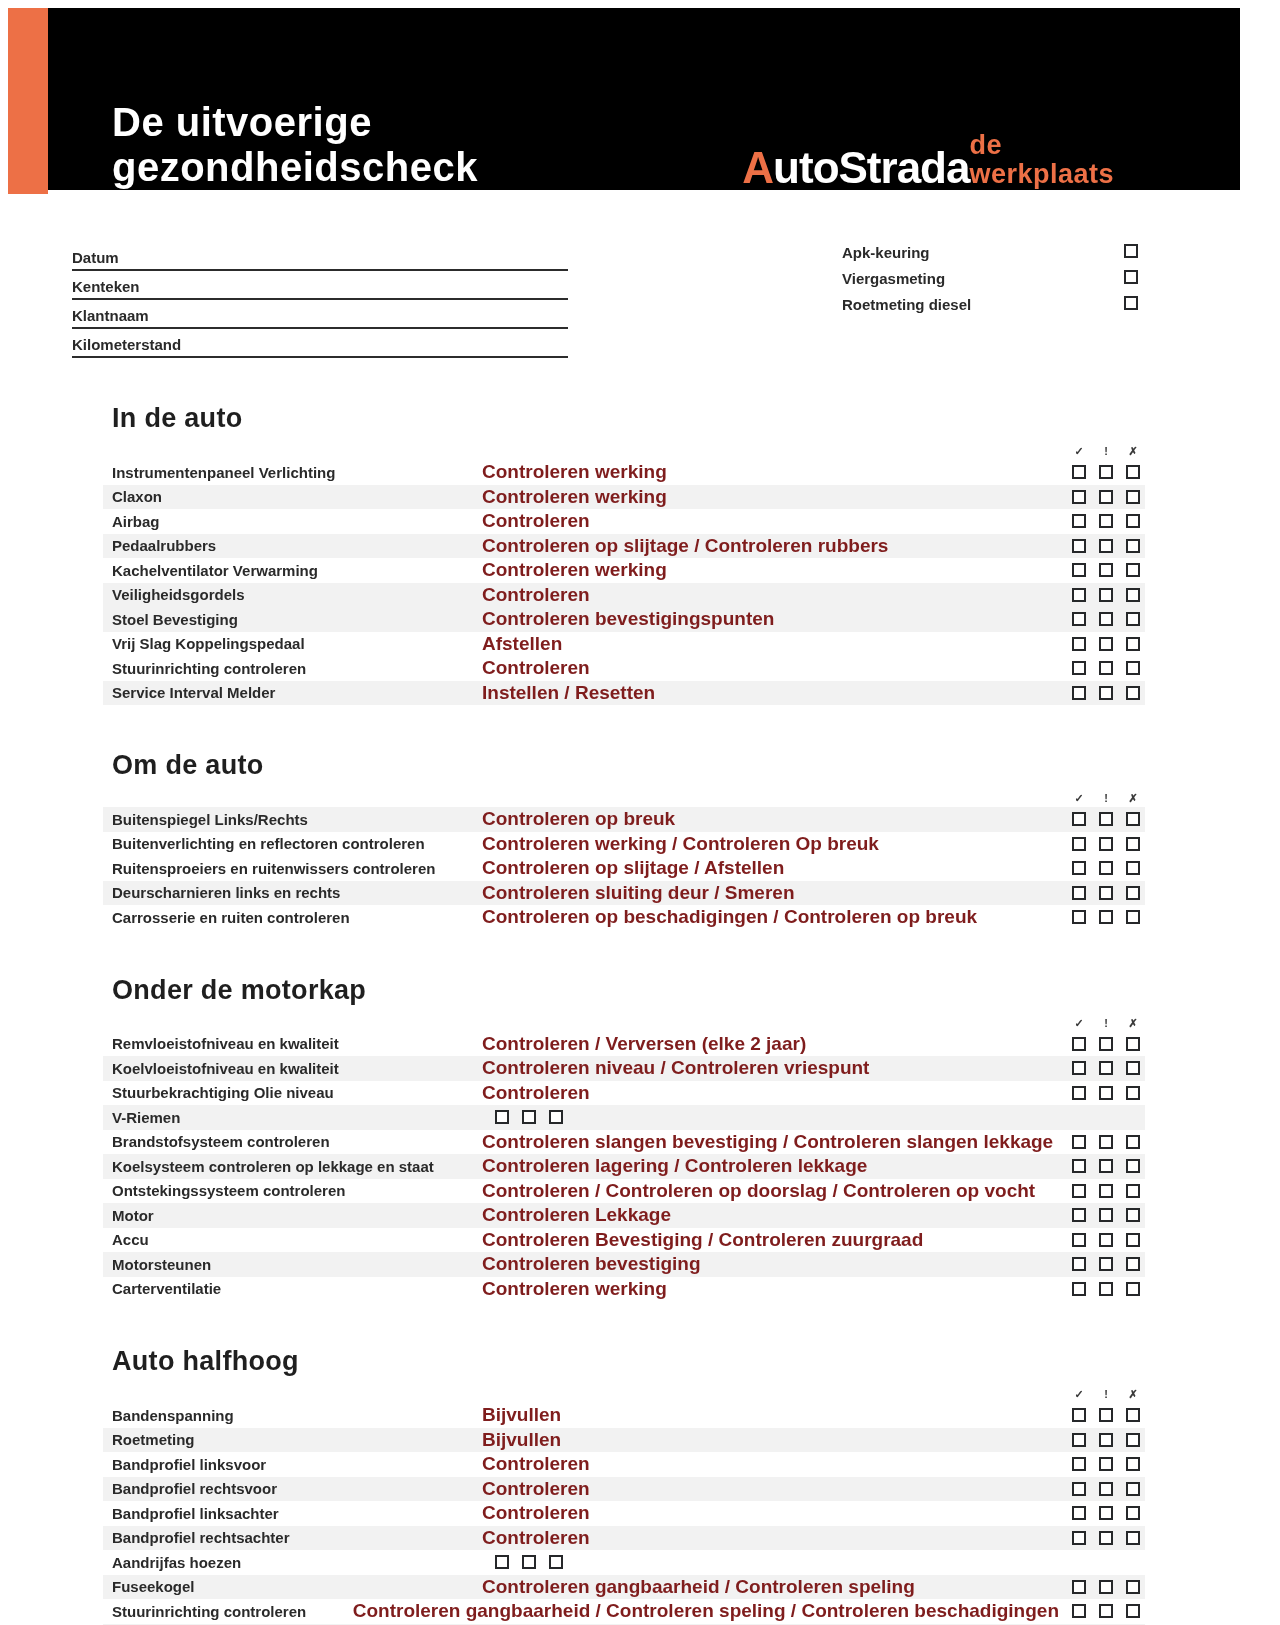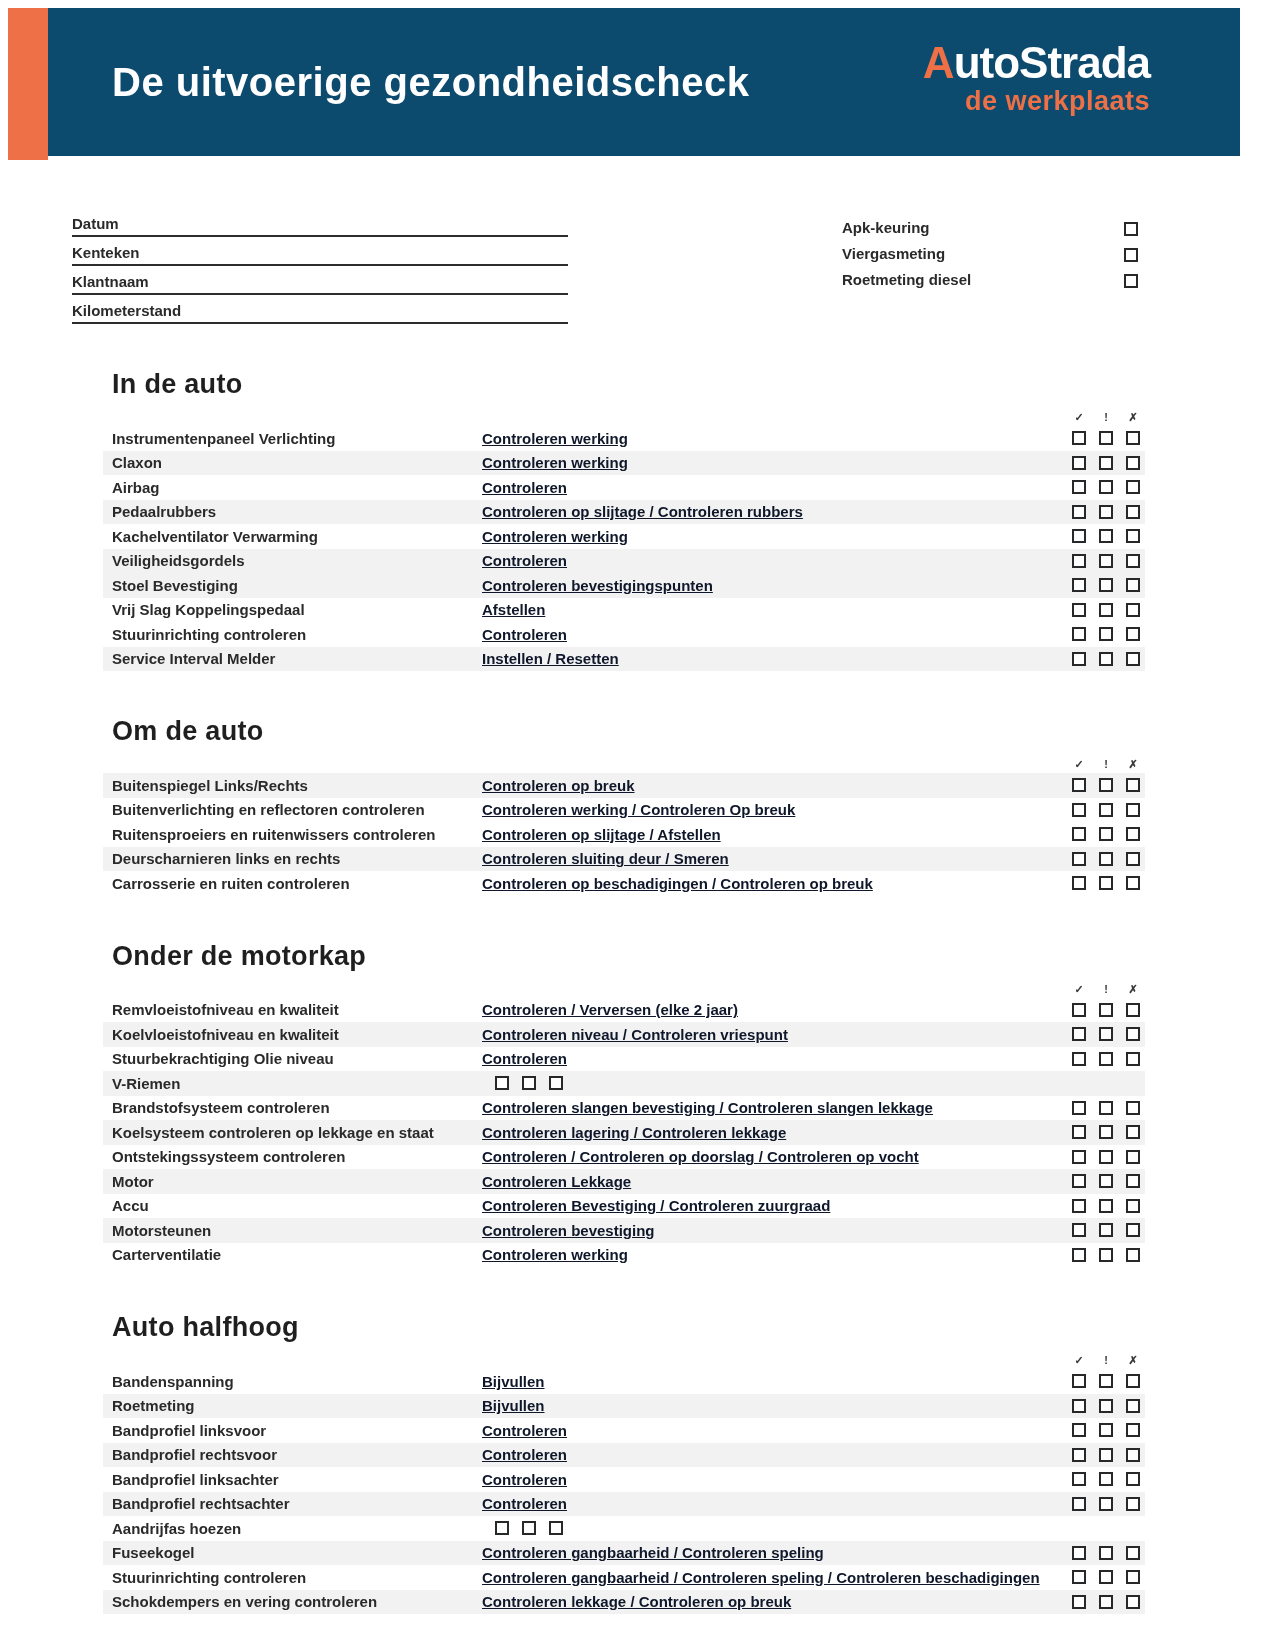--- a/index.html
+++ b/index.html
@@ -8,42 +8,42 @@
     width: 1280px; height: 1625px;
     font-family: "Liberation Sans", sans-serif;
     color: #232323;
     overflow: hidden;
   }
 
   
   .header {
     position: relative;
     margin: 8px 40px 0 8px;
-    height: 148px;
-    background: #0c4a6e;
-    display: flex;
-    align-items: center;
+    height: 182px;
+    background: #000000;
+    display: flex;
+    align-items: flex-end;
     justify-content: space-between;
     padding-left: 104px;
     padding-right: 90px;
   }
   .accent-bar {
     position: absolute;
     left: 0; top: 0;
     width: 40px;
     height: calc(100% + 4px);
     background: #ed7046;
   }
   .page-title {
     color: #ffffff;
     font-size: 40px;
     font-weight: 700;
     letter-spacing: 0.5px;
   }
-  .logo { display: flex; flex-direction: column; align-items: flex-end; margin-top: -6px; }
+  .logo { display: flex; flex-direction: row; align-items: flex-end; margin-top: -6px; }
   .logo-main { font-size: 44px; font-weight: 700; color: #ffffff; letter-spacing: -1px; line-height: 1; }
   .logo-a { color: #ed7046; }
   .logo-sub { font-size: 27px; font-weight: 700; color: #ed7046; line-height: 1.1; margin-top: 2px; letter-spacing: 0.5px; }
 
   
   .form-area {
     display: flex;
     justify-content: space-between;
     margin-top: 52px;
     padding-left: 72px;
@@ -55,21 +55,21 @@
     display: flex;
     align-items: flex-end;
     border-bottom: 2px solid #2c2c2c;
   }
   .field-label { font-size: 15px; font-weight: 700; padding-bottom: 3px; color: #2a2a2a; }
 
   .extra-checks { width: 296px; padding-top: 2px; }
   .extra-check-row {
     height: 26px;
     display: flex;
-    align-items: flex-end;
+    align-items: flex-start;
     justify-content: space-between;
   }
   .extra-check-label { font-size: 15px; font-weight: 700; color: #2a2a2a; }
 
   .checkbox {
     width: 14px; height: 14px;
     border: 2px solid #26282a;
     background: #ffffff;
     display: inline-block;
     flex: 0 0 auto;
@@ -101,21 +101,21 @@
     line-height: 1;
   }
   .row {
     display: flex;
     align-items: center;
     height: 24.5px;
     padding: 0 5px 0 9px;
   }
   .row.alt { background: #f2f2f2; }
   .row .item { width: 370px; font-size: 15px; font-weight: 700; color: #2a2a2a; white-space: nowrap; }
-  .row .action { flex: 1; font-size: 15px; font-weight: 700; color: #0f172a; white-space: nowrap; text-decoration: underline; }
+  .row .action { flex: 1; font-size: 19px; font-weight: 700; color: #7f1d1d; white-space: nowrap; }
   .row .checkbox { margin-left: 13px; }
   .row .checkbox:first-of-type { margin-left: 0; }
 </style>
 </head>
 <body>
 
 <div>
 
   <div class="header">
     <div class="accent-bar"></div>

